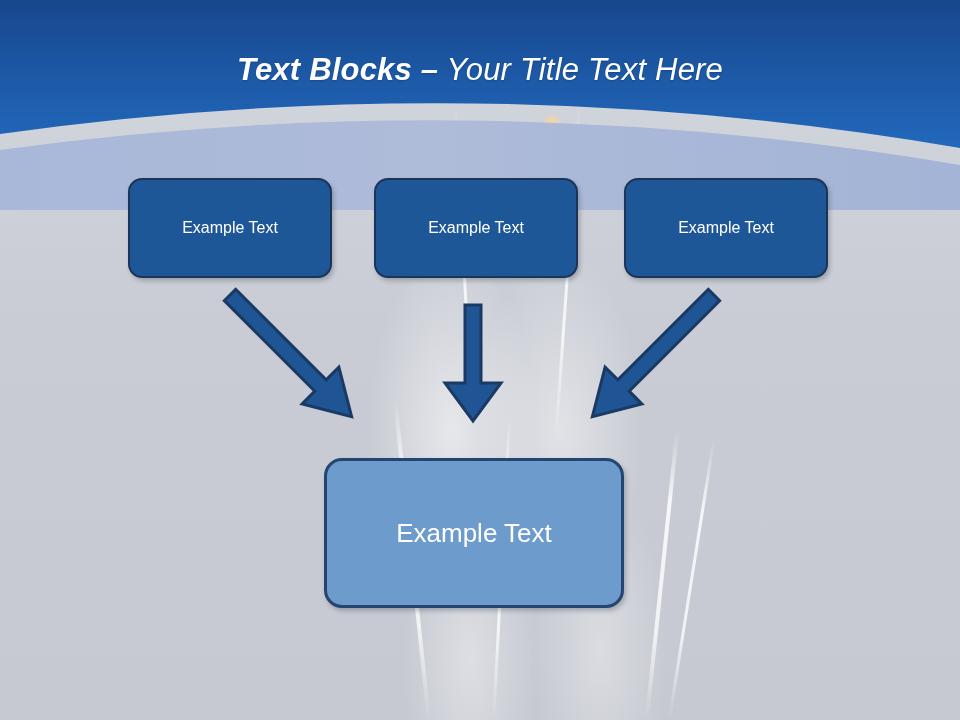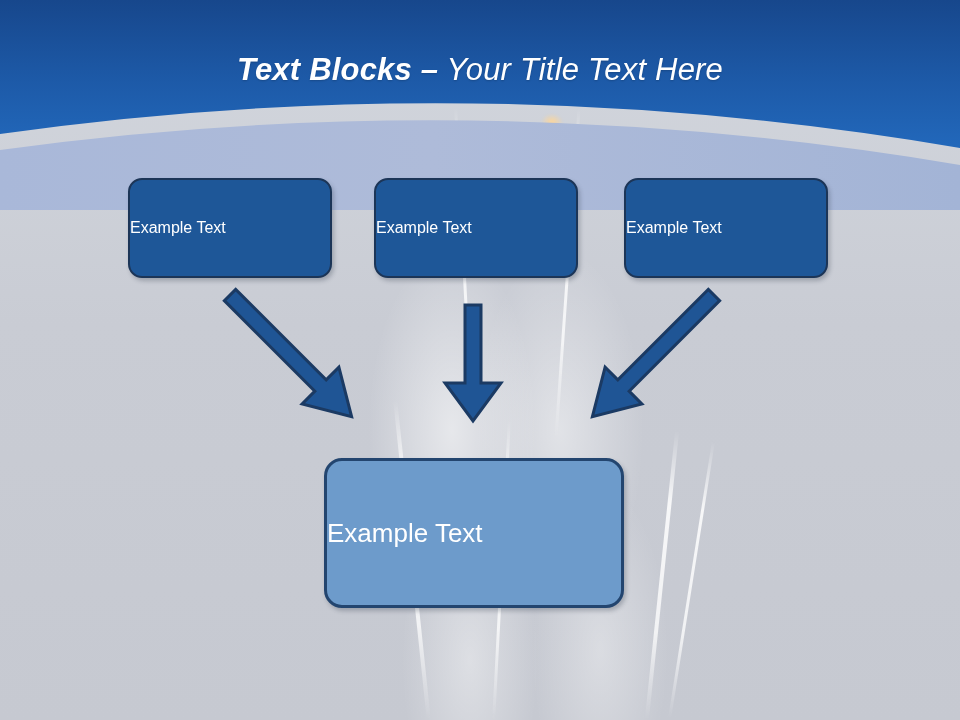--- a/index.html
+++ b/index.html
@@ -74,20 +74,21 @@
   }
   .title .strong { font-weight: bold; }
   .title .normal { font-weight: normal; }
 
   
   .box {
     position: absolute;
     box-sizing: border-box;
     display: flex;
     align-items: center;
+    justify-content: center;
     border-radius: 14px;
     color: #ffffff;
     text-align: center;
     box-shadow: 2px 3px 4px rgba(40,50,70,0.28);
   }
   .box-top {
     width: 204px; height: 100px;
     background: #1e5798;
     border: 2px solid #1c3557;
     font-size: 16px;

